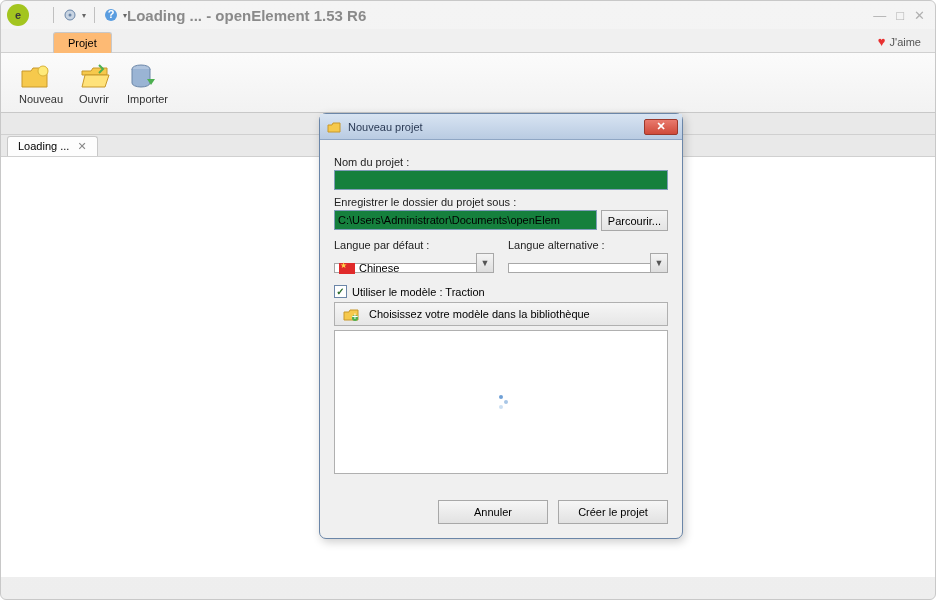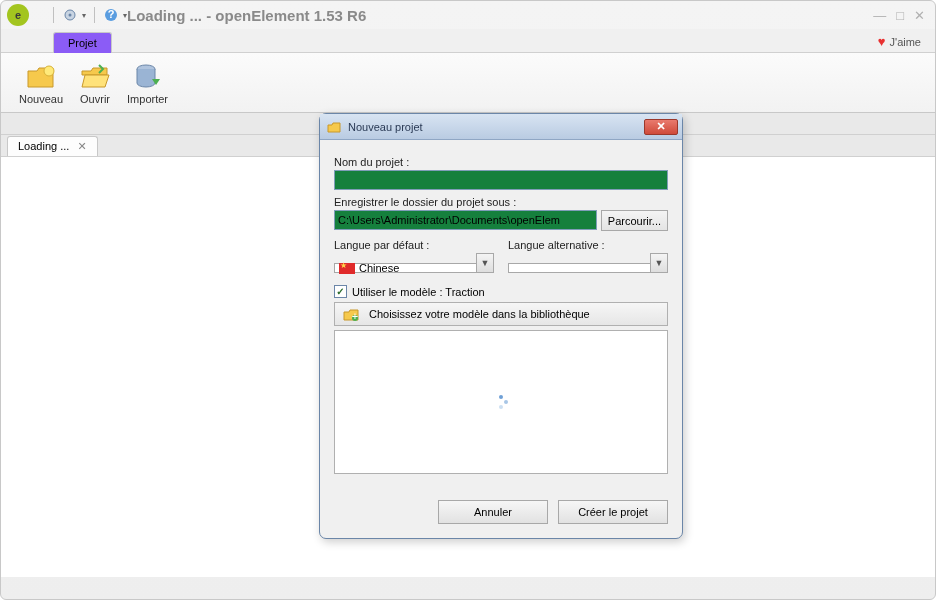--- a/index.html
+++ b/index.html
@@ -10,26 +10,26 @@
   .titlebar { height: 28px; display: flex; align-items: center; padding: 0 6px; }
   .logo { width: 22px; height: 22px; border-radius: 50%; background: #a3c51f; display: flex; align-items: center; justify-content: center; color: #3a3a3a; font-weight: bold; font-size: 14px; margin-right: 8px; }
   .qat { display: flex; align-items: center; gap: 4px; margin-left: 12px; }
   .qat .icon { width: 16px; height: 16px; display: flex; align-items: center; justify-content: center; }
   .qat .sep { width: 1px; height: 16px; background: #c0c0c0; margin: 0 4px; }
   .title { flex: 1; text-align: left; color: #8a8a8a; font-size: 15px; font-weight: bold; }
   .winctrl { display: flex; align-items: center; gap: 10px; margin-right: 4px; }
   .winctrl span { color: #b0b0b0; font-size: 13px; cursor: default; }
 
   .ribbonbar { height: 24px; background: #f0f0f0; border-bottom: 1px solid #d0d0d0; display: flex; align-items: flex-end; padding-left: 52px; }
-  .tab { padding: 4px 14px; background: #8b5cf6; border: 1px solid #c8c8c8; border-bottom: none; border-radius: 3px 3px 0 0; margin-bottom: -1px; font-size: 11px; }
+  .tab { padding: 4px 14px; background: #fdba74; border: 1px solid #c8c8c8; border-bottom: none; border-radius: 3px 3px 0 0; margin-bottom: -1px; font-size: 11px; }
   .jaime { margin-left: auto; margin-right: 14px; display: flex; align-items: center; gap: 4px; color: #555; padding-bottom: 3px; }
   .heart { color: #e83030; font-size: 13px; }
 
   .ribbon { height: 60px; background: linear-gradient(#fbfbfb, #f2f2f2); border-bottom: 1px solid #c8c8c8; display: flex; align-items: center; padding-left: 10px; }
-  .rbtn { display: flex; flex-direction: column; align-items: center; gap: 0; padding: 0 8px; cursor: default; }
+  .rbtn { display: flex; flex-direction: column; align-items: flex-start; gap: 0; padding: 0 8px; cursor: default; }
   .rbtn .ricon { width: 32px; height: 32px; border-radius: 4px; display: flex; align-items: center; justify-content: center; }
   .rbtn .rlabel { font-size: 11px; color: #333; }
 
   .crumb { height: 22px; background: #e9e9e9; border-bottom: 1px solid #d0d0d0; display: flex; align-items: center; justify-content: center; font-weight: bold; color: #444; font-size: 11px; }
 
   .doctabs { height: 22px; background: #e9e9e9; border-bottom: 1px solid #d0d0d0; display: flex; align-items: center; }
   .doctab { background: #fdfdfd; border: 1px solid #c8c8c8; border-bottom: none; padding: 3px 10px; margin-left: 6px; font-size: 11px; display: flex; align-items: center; gap: 8px; border-radius: 3px 3px 0 0; }
   .doctab .x { color: #888; font-size: 11px; }
 
   .content { flex: 1; background: #fff; height: 420px; }

